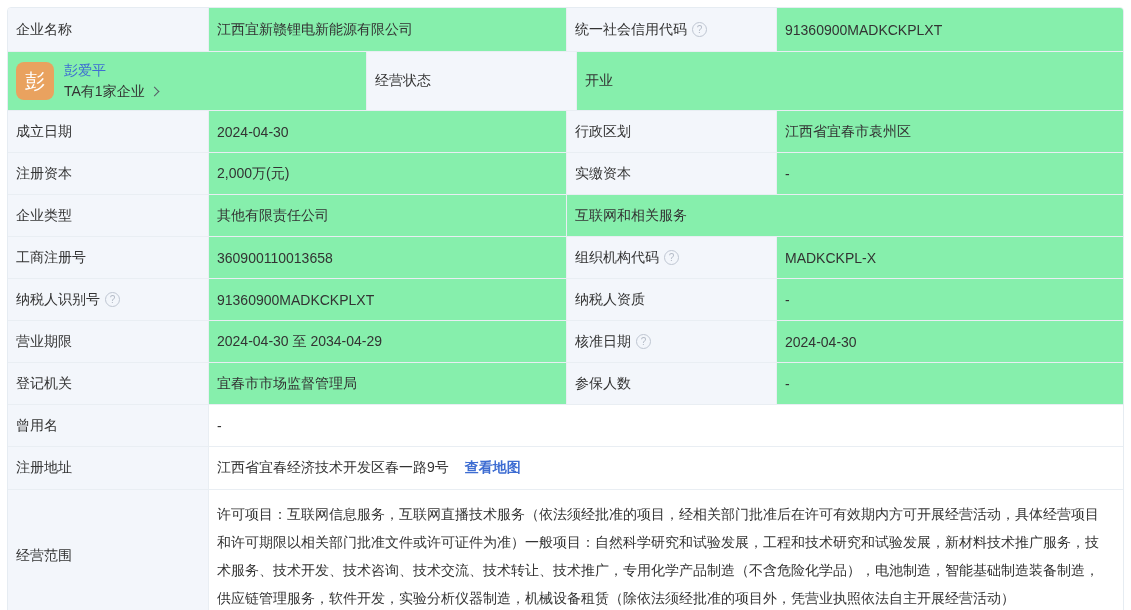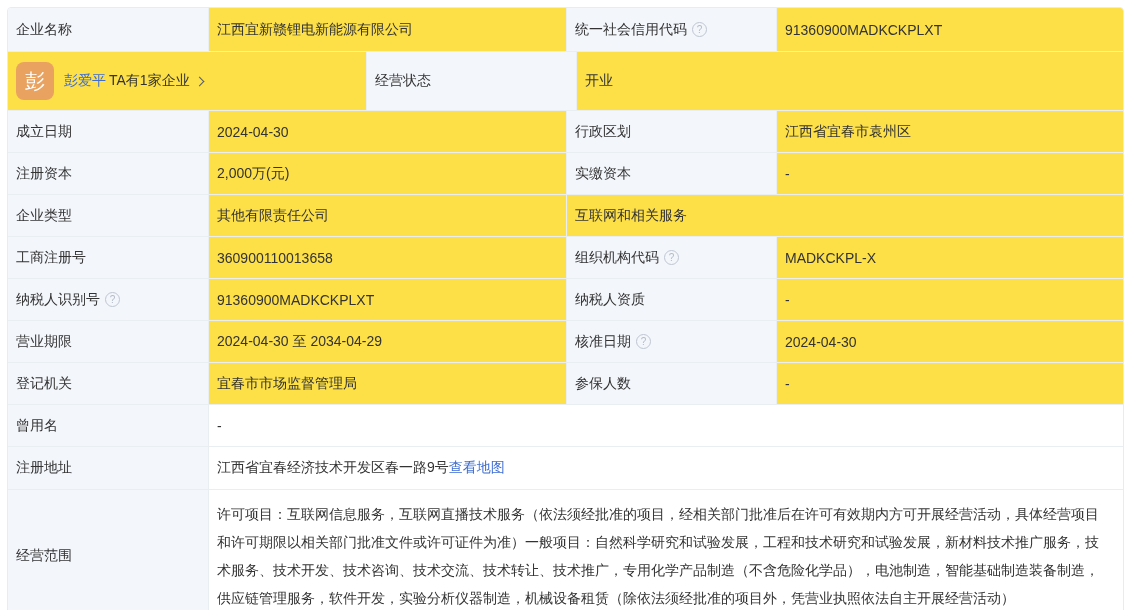--- a/index.html
+++ b/index.html
@@ -33,21 +33,21 @@
     align-items: center;
     padding: 6px 10px 6px 8px;
   }
   .label {
     background: #f3f6fb;
     flex: 0 0 200px;
     width: 200px;
     color: #333333;
   }
   .label2 { flex: 0 0 210px; width: 210px; }
-  .value { flex: 0 0 358px; width: 358px; background: #fde047; }
+  .value { flex: 0 0 358px; width: 358px; background: #86efac; }
   .value2 { flex: 1 1 auto; width: auto; }
   .value-span { flex: 1 1 auto; width: auto; background: #ffffff; }
   .cell + .cell { border-left: 1px solid #e9eef3; }
   .help {
     display: inline-flex;
     align-items: center;
     justify-content: center;
     width: 15px; height: 15px;
     margin-left: 5px;
     border: 1px solid #bfc6d2;
@@ -63,31 +63,31 @@
   .avatar {
     width: 38px; height: 38px;
     border-radius: 8px;
     background: #e9a25f;
     color: #ffffff;
     font-size: 20px;
     display: flex; align-items: center; justify-content: center;
     flex: 0 0 auto;
     cursor: pointer;
   }
-  .rep-text { display: flex; flex-direction: row; gap: 3px; }
+  .rep-text { display: flex; flex-direction: column; gap: 3px; }
   .rep-sub { color: #333333; cursor: pointer; display: inline-flex; align-items: center; }
   .chev {
     display: inline-block;
     width: 7px; height: 7px;
     border-top: 1.5px solid #555c66;
     border-right: 1.5px solid #555c66;
     transform: rotate(45deg);
     margin-left: 6px;
   }
-  .addr-link { margin-left: 0; }
+  .addr-link { margin-left: 16px; font-weight: bold; }
   .scope-value {
     line-height: 28px;
     padding-top: 10px;
     padding-bottom: 10px;
     padding-right: 16px;
     align-items: flex-start;
   }
 </style>
 </head>
 <body>

